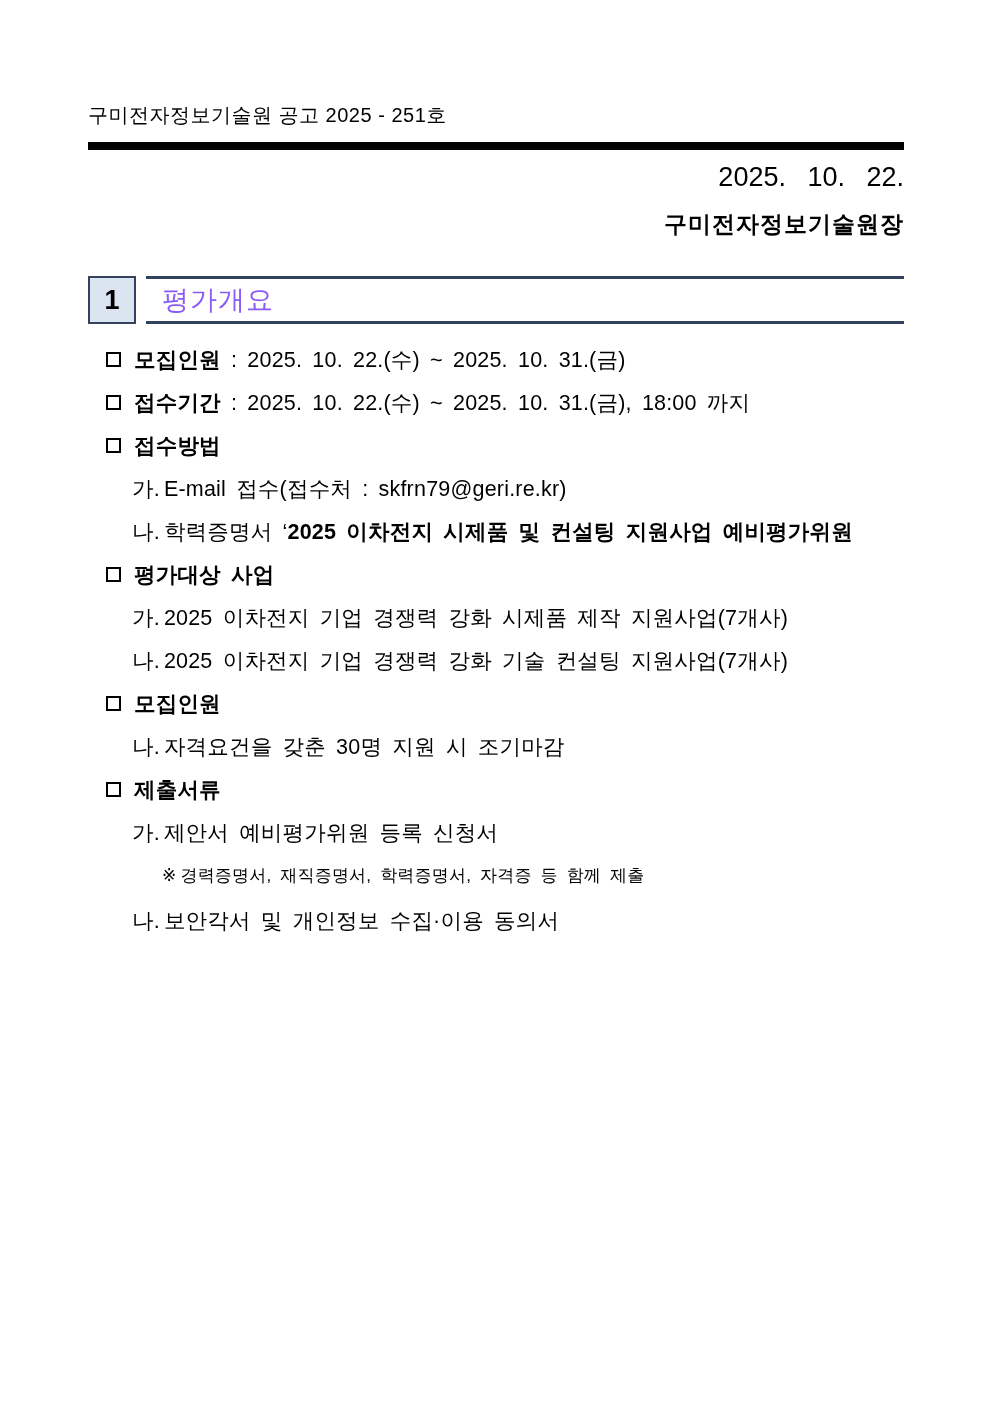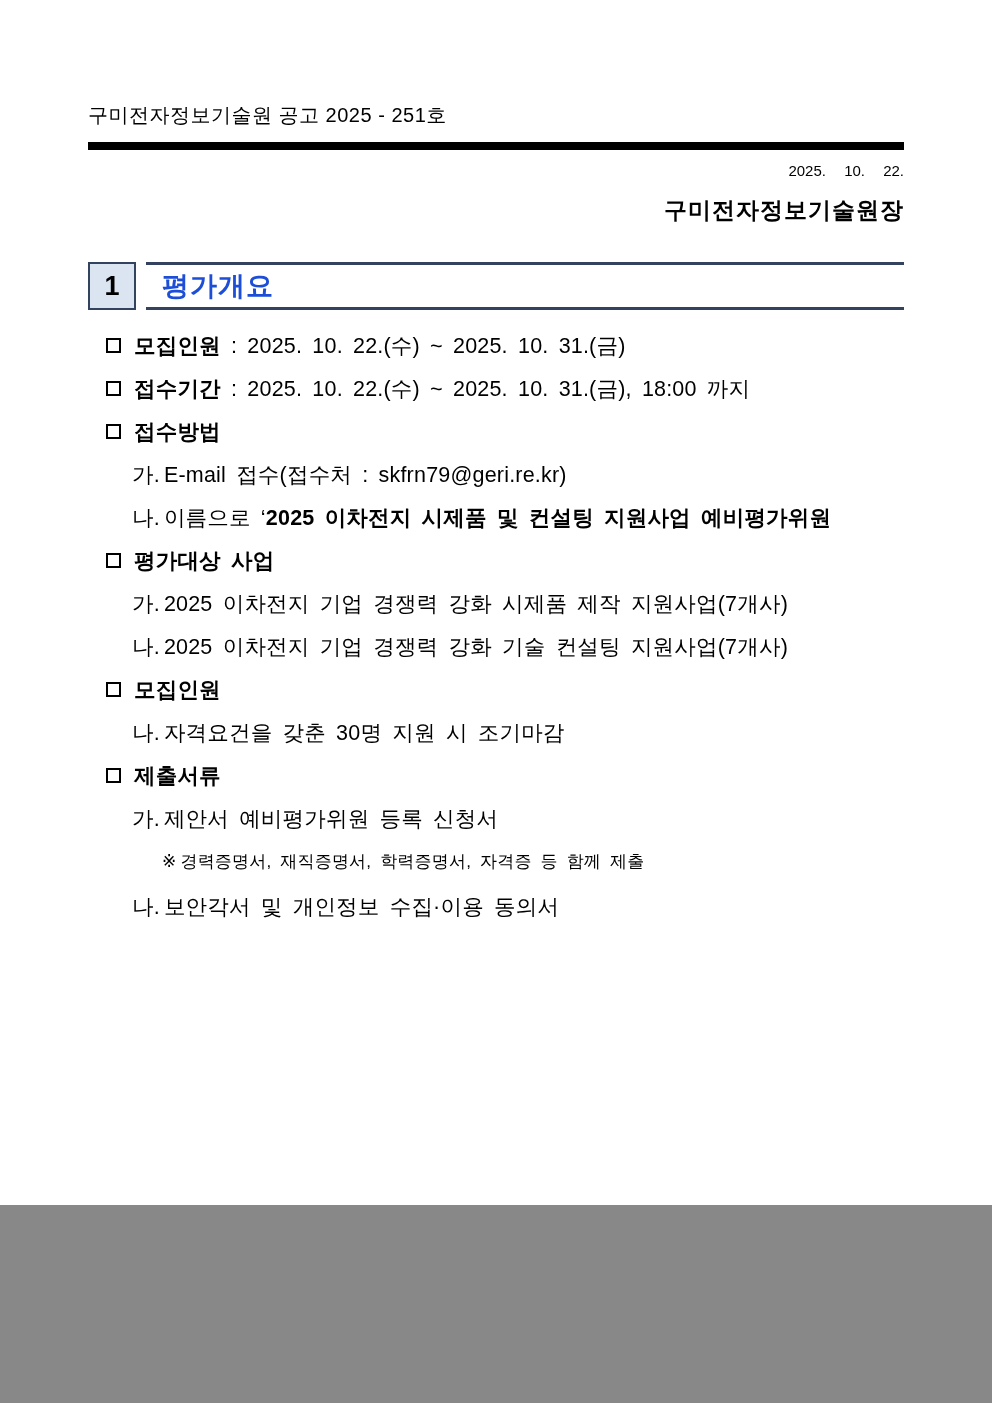--- a/index.html
+++ b/index.html
@@ -1,50 +1,50 @@
 <!DOCTYPE html>
 <html><head>
 <meta charset="utf-8">
 <style>
   * { margin:0; padding:0; box-sizing:border-box; }
   html,body { background:#888; }
   .page {
     position:relative;
-    width:992px; height:1205px;
+    width:992px; height:1403px;
     margin:0 auto;
     background:#ffffff;
     font-family:"Liberation Sans","DejaVu Sans",sans-serif;
     color:#000;
     padding:100px 88px 0 88px;
     overflow:hidden;
   }
   .notice-no { font-size:20px; line-height:30px; font-weight:400; letter-spacing:.5px; }
   .dbl-rule { height:3px; border-top:2px solid #000; border-bottom:2px solid #000; margin-top:12px; }
   .title-block { text-align:center; padding:10px 0 12px 0; }
   .title-l1 { font-size:30px; line-height:46px; font-weight:800; letter-spacing:-0.5px; }
   .title-l2, .title-l3 { font-size:42px; line-height:53px; font-weight:800; letter-spacing:-0.5px; word-spacing:6px; }
   .intro {
     margin-top:18px;
     font-size:21.5px; line-height:44px;
     text-align:justify; word-spacing:7px; letter-spacing:.2px;
   }
-  .date-line { margin-top:12px; text-align:right; font-size:15px; word-spacing:14px; }
+  .date-line { margin-top:12px; text-align:right; font-size:27px; word-spacing:14px; }
   .sign-line { margin-top:16px; text-align:right; font-size:23px; font-weight:700; letter-spacing:1px; }
   
   .sec { display:flex; align-items:stretch; margin-top:36px; height:48px; }
   .sec-num {
     width:48px; background:#dbe5f1; border:2px solid #33435f;
     display:flex; align-items:center; justify-content:center;
     font-size:27px; font-weight:700; color:#000; flex:0 0 48px;
   }
   .sec-body {
     flex:1; margin-left:10px;
     border-top:3px solid #33435f; border-bottom:3px solid #33435f;
     display:flex; align-items:center; padding-left:16px;
-    font-size:27px; font-weight:700; color:#1d4ed8; letter-spacing:1px;
+    font-size:27px; font-weight:400; color:#8b5cf6; letter-spacing:1px;
   }
   
   .rows { margin-top:22px; }
   .row { font-size:21.5px; line-height:28px; margin-bottom:15px; word-spacing:4px; letter-spacing:.2px; }
   .box-row { padding-left:18px; }
   .sub-row { padding-left:44px; }
   .cont-row { padding-left:64px; }
   .note-row { padding-left:74px; font-size:17px; margin-bottom:17px; }
   .sq {
     display:inline-block; width:15px; height:15px;
@@ -89,21 +89,21 @@
 
     <div class="row box-row">
       <span class="sq"></span><span class="lbl">접수방법</span>
     </div>
 
     <div class="row sub-row">
       <span class="prefix">가.</span><span>E-mail 접수(접수처 : skfrn79@geri.re.kr)</span>
     </div>
 
     <div class="row sub-row">
-      <span class="prefix">나.</span><span>이름으로 ‘</span><span class="bu">2025 이차전지 시제품 및 컨설팅 지원사업 예비평가위원</span>
+      <span class="prefix">나.</span><span>학력증명서 ‘</span><span class="bu">2025 이차전지 시제품 및 컨설팅 지원사업 예비평가위원</span>
     </div>
 
 
     <div class="row box-row">
       <span class="sq"></span><span class="lbl">평가대상 사업</span>
     </div>
 
     <div class="row sub-row">
       <span class="prefix">가.</span><span>2025 이차전지 기업 경쟁력 강화 시제품 제작 지원사업(7개사)</span>
     </div>

